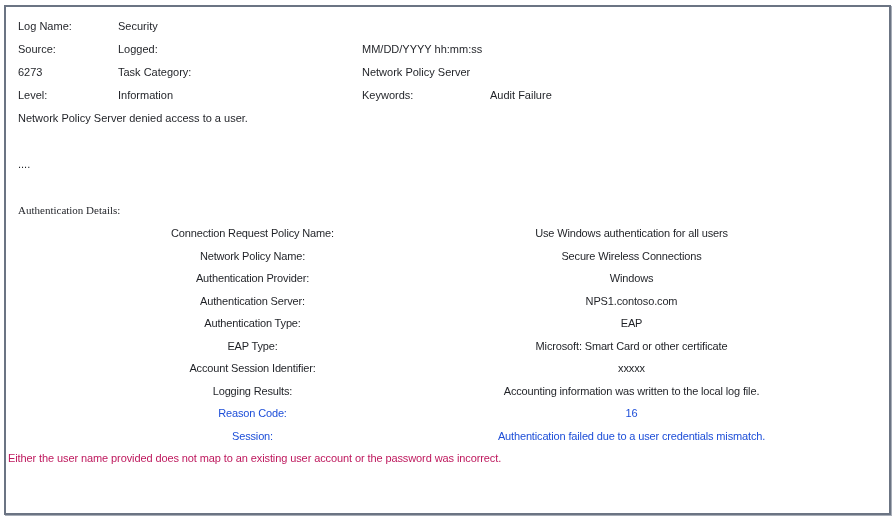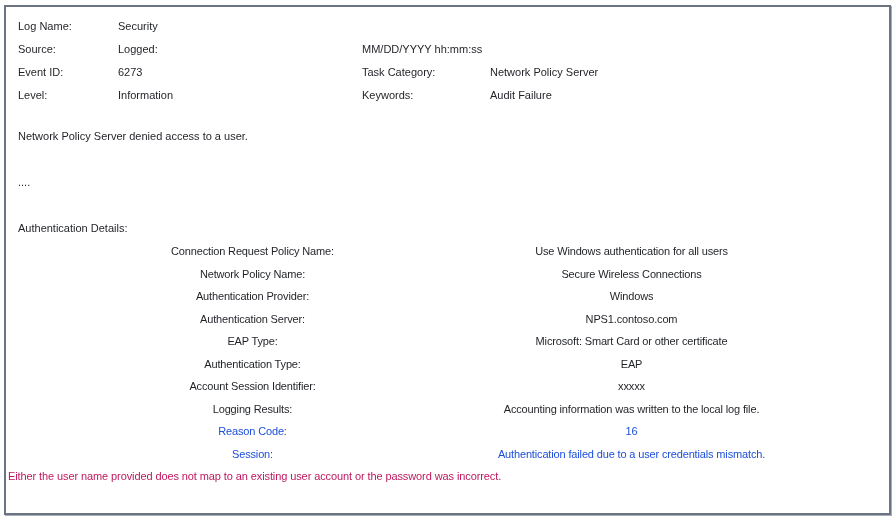--- a/index.html
+++ b/index.html
@@ -23,23 +23,23 @@
   .content { padding: 8px 16px 0 12px; font-size: 11px; }
 
   .hdr-row {
     display: grid;
     grid-template-columns: 100px 244px 128px 1fr;
     line-height: 23px;
   }
   .hdr-row > div { white-space: nowrap; }
 
   .para { line-height: 23px; }
-  .msg { margin-top: 18px; }
+  .msg { margin-top: 0; }
   .dots { margin-top: 23px; }
-  .section { margin-top: 23px; }
+  .section { margin-top: 23px; font-family: Liberation Serif, serif; }
 
   .drow {
     display: grid;
     grid-template-columns: 275px 1fr;
     padding-left: 97px;
     line-height: 22.5px;
     letter-spacing: -0.15px;
     text-align: center;
   }
   .drow > div { white-space: nowrap; }
@@ -65,21 +65,20 @@
         <div class="hdr-row">
           <div>Log Name:</div>
           <div>Security</div>
         </div>
         <div class="hdr-row">
           <div>Source:</div>
           <div>Logged:</div>
           <div>MM/DD/YYYY hh:mm:ss</div>
         </div>
         <div class="hdr-row">
-          <div>Event ID:</div>
           <div>6273</div>
           <div>Task Category:</div>
           <div>Network Policy Server</div>
         </div>
         <div class="hdr-row">
           <div>Level:</div>
           <div>Information</div>
           <div>Keywords:</div>
           <div>Audit Failure</div>
         </div>
@@ -100,26 +99,26 @@
         </div>
         <div class="drow">
           <div>Authentication Provider:</div>
           <div>Windows</div>
         </div>
         <div class="drow">
           <div>Authentication Server:</div>
           <div>NPS1.contoso.com</div>
         </div>
         <div class="drow">
+          <div>Authentication Type:</div>
+          <div>EAP</div>
+        </div>
+        <div class="drow">
           <div>EAP Type:</div>
           <div>Microsoft: Smart Card or other certificate</div>
-        </div>
-        <div class="drow">
-          <div>Authentication Type:</div>
-          <div>EAP</div>
         </div>
         <div class="drow">
           <div>Account Session Identifier:</div>
           <div>xxxxx</div>
         </div>
         <div class="drow">
           <div>Logging Results:</div>
           <div>Accounting information was written to the local log file.</div>
         </div>
         <div class="drow alert">

